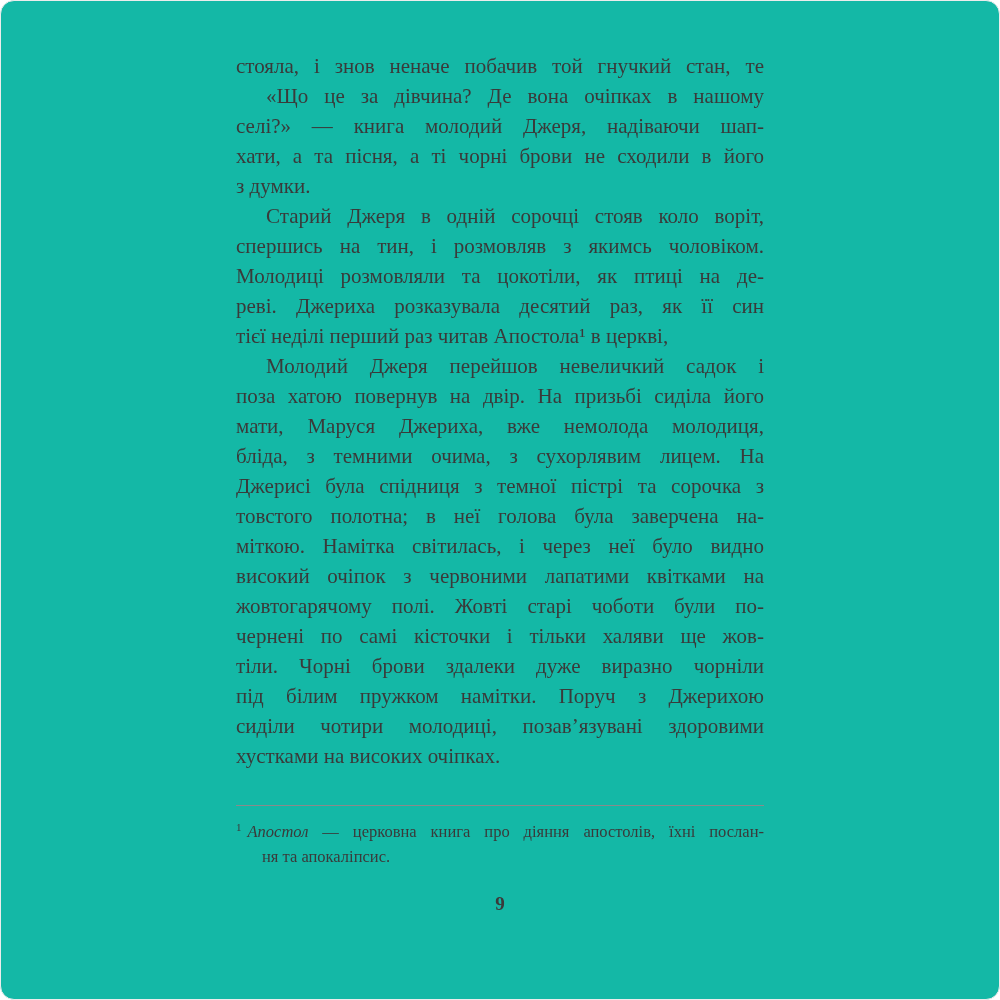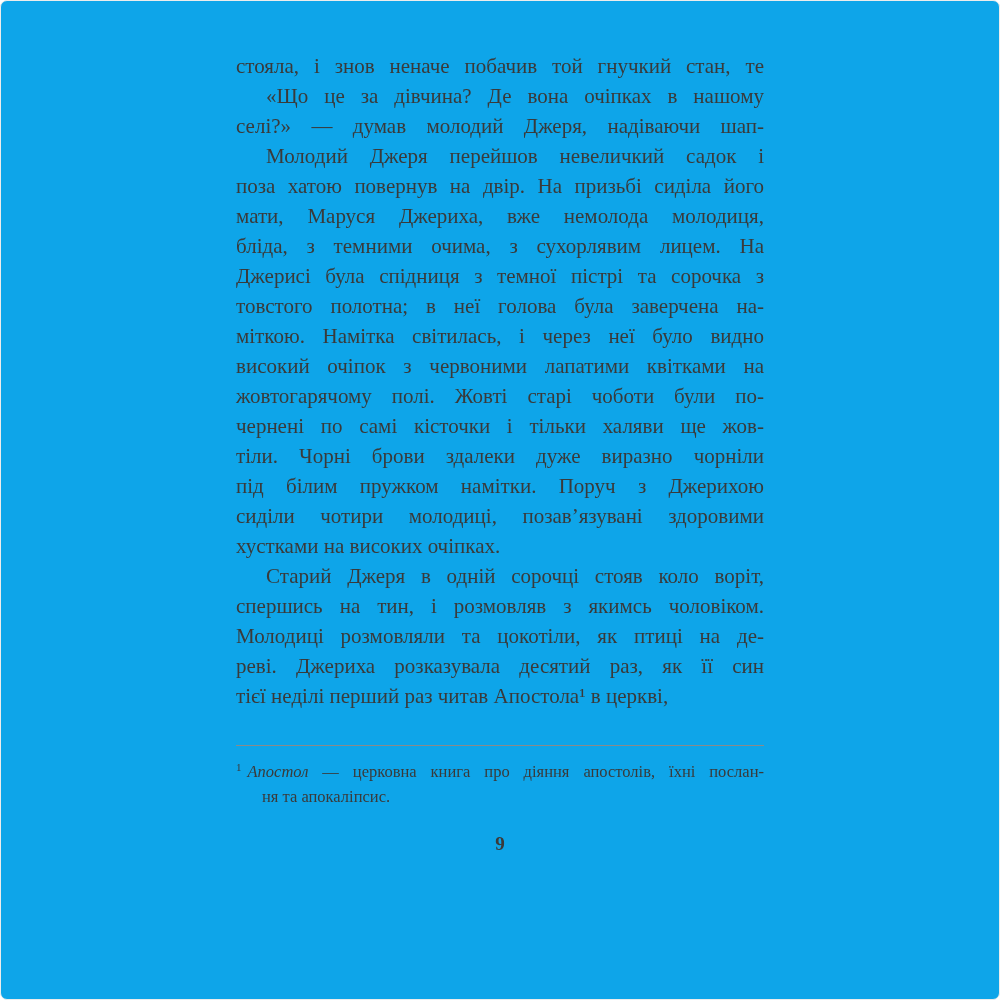--- a/index.html
+++ b/index.html
@@ -4,23 +4,23 @@
 <style>
   html, body {
     margin: 0;
     padding: 0;
     background: #ffffff;
   }
   .page {
     position: relative;
     width: 998px;
     height: 998px;
-    background: #0ea5e9;
+    background: #14b8a6;
     border: 1px solid #ececec;
-    border-radius: 7px;
+    border-radius: 14px;
     overflow: hidden;
     font-family: "Liberation Serif", "DejaVu Serif", serif;
     color: #3a3a3a;
   }
   .text-block {
     width: 528px;
     margin: 0 auto;
     padding-top: 50px;
     font-size: 21px;
     line-height: 30px;
@@ -67,45 +67,47 @@
 </head>
 <body>
 
 <div class="page">
   <div class="text-block">
       <div class="paragraph">
         <div class="line just">стояла, і знов неначе побачив той гнучкий стан, те</div>
       </div>
       <div class="paragraph">
         <div class="line just indent">«Що це за дівчина? Де вона очіпках в нашому</div>
-        <div class="line just">селі?» — думав молодий Джеря, надіваючи шап-</div>
+        <div class="line just">селі?» — книга молодий Джеря, надіваючи шап-</div>
+        <div class="line just">хати, а та пісня, а ті чорні брови не сходили в його</div>
+        <div class="line">з думки.</div>
+      </div>
+      <div class="paragraph">
+        <div class="line just indent">Старий Джеря в одній сорочці стояв коло воріт,</div>
+        <div class="line just">спершись на тин, і розмовляв з якимсь чоловіком.</div>
+        <div class="line just">Молодиці розмовляли та цокотіли, як птиці на де-</div>
+        <div class="line just">реві. Джериха розказувала десятий раз, як її син</div>
+        <div class="line">тієї неділі перший раз читав Апостола¹ в церкві,</div>
       </div>
       <div class="paragraph">
         <div class="line just indent">Молодий Джеря перейшов невеличкий садок і</div>
         <div class="line just">поза хатою повернув на двір. На призьбі сиділа його</div>
         <div class="line just">мати, Маруся Джериха, вже немолода молодиця,</div>
         <div class="line just">бліда, з темними очима, з сухорлявим лицем. На</div>
         <div class="line just">Джерисі була спідниця з темної пістрі та сорочка з</div>
         <div class="line just">товстого полотна; в неї голова була заверчена на-</div>
         <div class="line just">міткою. Намітка світилась, і через неї було видно</div>
         <div class="line just">високий очіпок з червоними лапатими квітками на</div>
         <div class="line just">жовтогарячому полі. Жовті старі чоботи були по-</div>
         <div class="line just">чернені по самі кісточки і тільки халяви ще жов-</div>
         <div class="line just">тіли. Чорні брови здалеки дуже виразно чорніли</div>
         <div class="line just">під білим пружком намітки. Поруч з Джерихою</div>
         <div class="line just">сиділи чотири молодиці, позав’язувані здоровими</div>
         <div class="line">хустками на високих очіпках.</div>
       </div>
-      <div class="paragraph">
-        <div class="line just indent">Старий Джеря в одній сорочці стояв коло воріт,</div>
-        <div class="line just">спершись на тин, і розмовляв з якимсь чоловіком.</div>
-        <div class="line just">Молодиці розмовляли та цокотіли, як птиці на де-</div>
-        <div class="line just">реві. Джериха розказувала десятий раз, як її син</div>
-        <div class="line">тієї неділі перший раз читав Апостола¹ в церкві,</div>
-      </div>
     </div>
   <div class="fn-sep"></div>
   <div class="footnote">
     <div class="fn-line just"><sup class="fn-marker">1</sup><span class="fn-term">Апостол</span><span> — церковна книга про діяння апостолів, їхні послан-</span></div>
     <div class="fn-line fn-cont">ня та апокаліпсис.</div>
   </div>
   <div class="page-number">9</div>
 </div>
 
 </body></html>

